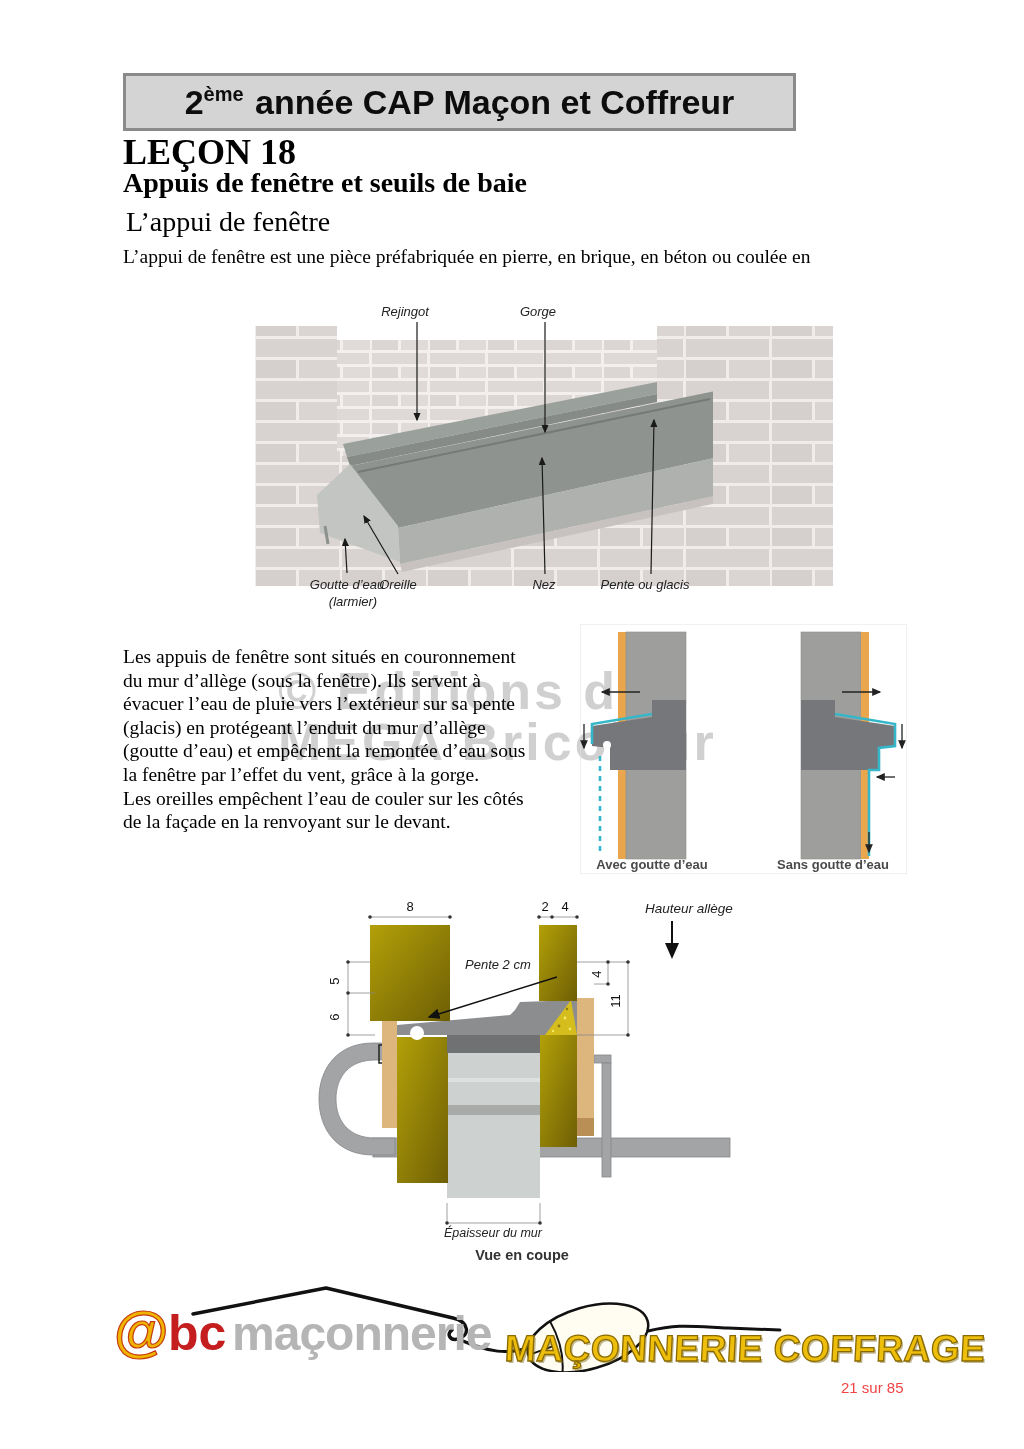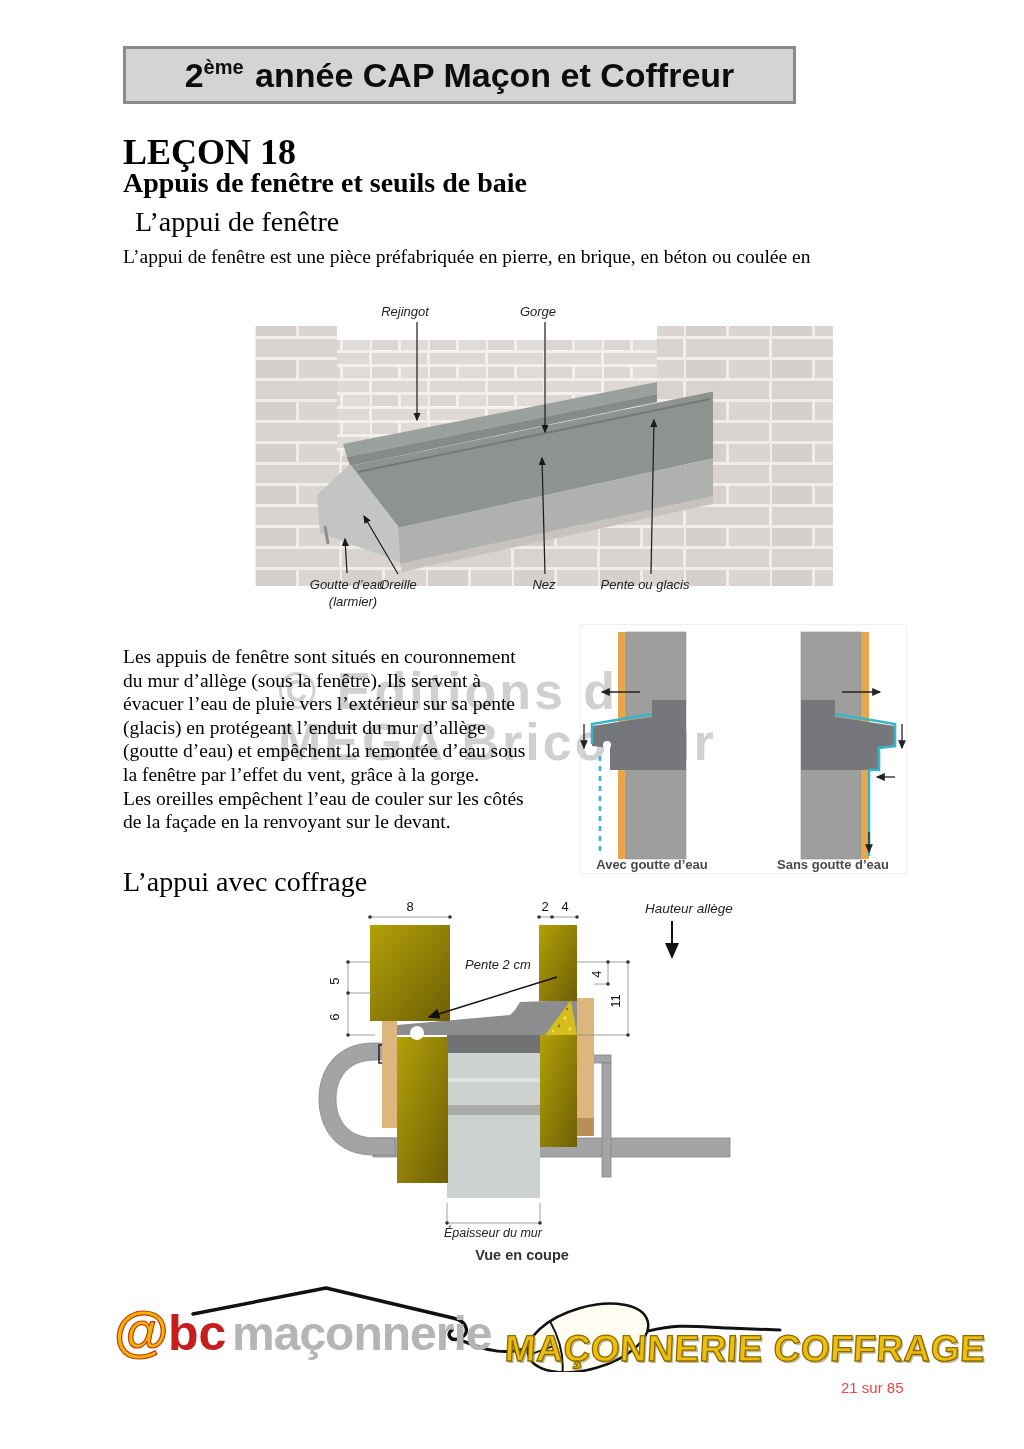--- a/index.html
+++ b/index.html
@@ -1,28 +1,28 @@
 <!DOCTYPE html>
 <html><head>
 <meta charset="utf-8">
 <style>
   html,body{margin:0;padding:0;background:#fff;}
   #page{position:relative;width:1024px;height:1449px;background:#ffffff;overflow:hidden;
         font-family:"Liberation Serif", serif;color:#000;}
 
   
-  .banner{position:absolute;left:123px;top:46px;width:673px;height:58px;box-sizing:border-box;
+  .banner{position:absolute;left:123px;top:73px;width:673px;height:58px;box-sizing:border-box;
           background:#d4d4d4;border:3px solid #8a8a8a;display:flex;align-items:center;justify-content:center;
           font-family:"Liberation Sans", sans-serif;font-weight:bold;font-size:34px;color:#0d0d0d;}
   .banner sup{font-size:20px;vertical-align:super;line-height:0;margin-right:2px;}
 
   
   .h-lesson{position:absolute;left:123px;top:131px;font-weight:bold;font-size:36px;}
   .h-title{position:absolute;left:123px;top:167px;font-weight:bold;font-size:28px;}
-  .h-sub1{position:absolute;left:135px;top:206px;font-weight:normal;font-size:28px;}
+  .h-sub1{position:absolute;left:126px;top:206px;font-weight:normal;font-size:28px;}
   .h-sub2{position:absolute;left:123px;top:866px;font-weight:normal;font-size:28px;}
 
   .intro{position:absolute;left:123px;top:245px;font-size:19.5px;line-height:23.5px;}
   .bodytext{position:absolute;left:123px;top:645px;font-size:19.5px;line-height:23.6px;z-index:3;}
   .tline{white-space:nowrap;}
 
   
   .watermark{position:absolute;left:278px;top:666px;z-index:1;pointer-events:none;
              font-family:"Liberation Sans", sans-serif;font-weight:bold;font-size:52px;line-height:51px;
              color:rgba(150,150,150,0.45);letter-spacing:3px;white-space:nowrap;}
@@ -164,21 +164,20 @@
       <polyline points="255,90 315,100 315,122 299,124 299,146 289,146 289,232" fill="none" stroke="#35b6c9" stroke-width="2.6"></polyline>
       <line x1="262" y1="68" x2="300" y2="68" stroke="#222" stroke-width="1.3" marker-end="url(#ah2)"></line>
       <line x1="322" y1="100" x2="322" y2="124" stroke="#222" stroke-width="1.3" marker-end="url(#ah2)"></line>
       <line x1="315" y1="153" x2="297" y2="153" stroke="#222" stroke-width="1.3" marker-end="url(#ah2)"></line>
       <line x1="289" y1="208" x2="289" y2="228" stroke="#222" stroke-width="1.3" marker-end="url(#ah2)"></line>
     </g>
     <text class="cap2" x="72" y="245" text-anchor="middle">Avec goutte d’eau</text>
     <text class="cap2" x="253" y="245" text-anchor="middle">Sans goutte d’eau</text>
   </svg>
 
-  <div class="h-sub2">L’appui avec coffrage</div>
 
   <svg class="fig3" viewBox="0 0 445 372">
     <defs>
       <linearGradient id="olive" x1="0" y1="0" x2="1" y2="1">
         <stop offset="0" stop-color="#b3a008"></stop>
           <stop offset="1" stop-color="#6e5f05"></stop>
       </linearGradient>
       <marker id="ah3" markerWidth="9" markerHeight="9" refX="7" refY="3.5" orient="auto">
         <path d="M0,0 L8,3.5 L0,7 Z" fill="#111"></path>
       </marker>

